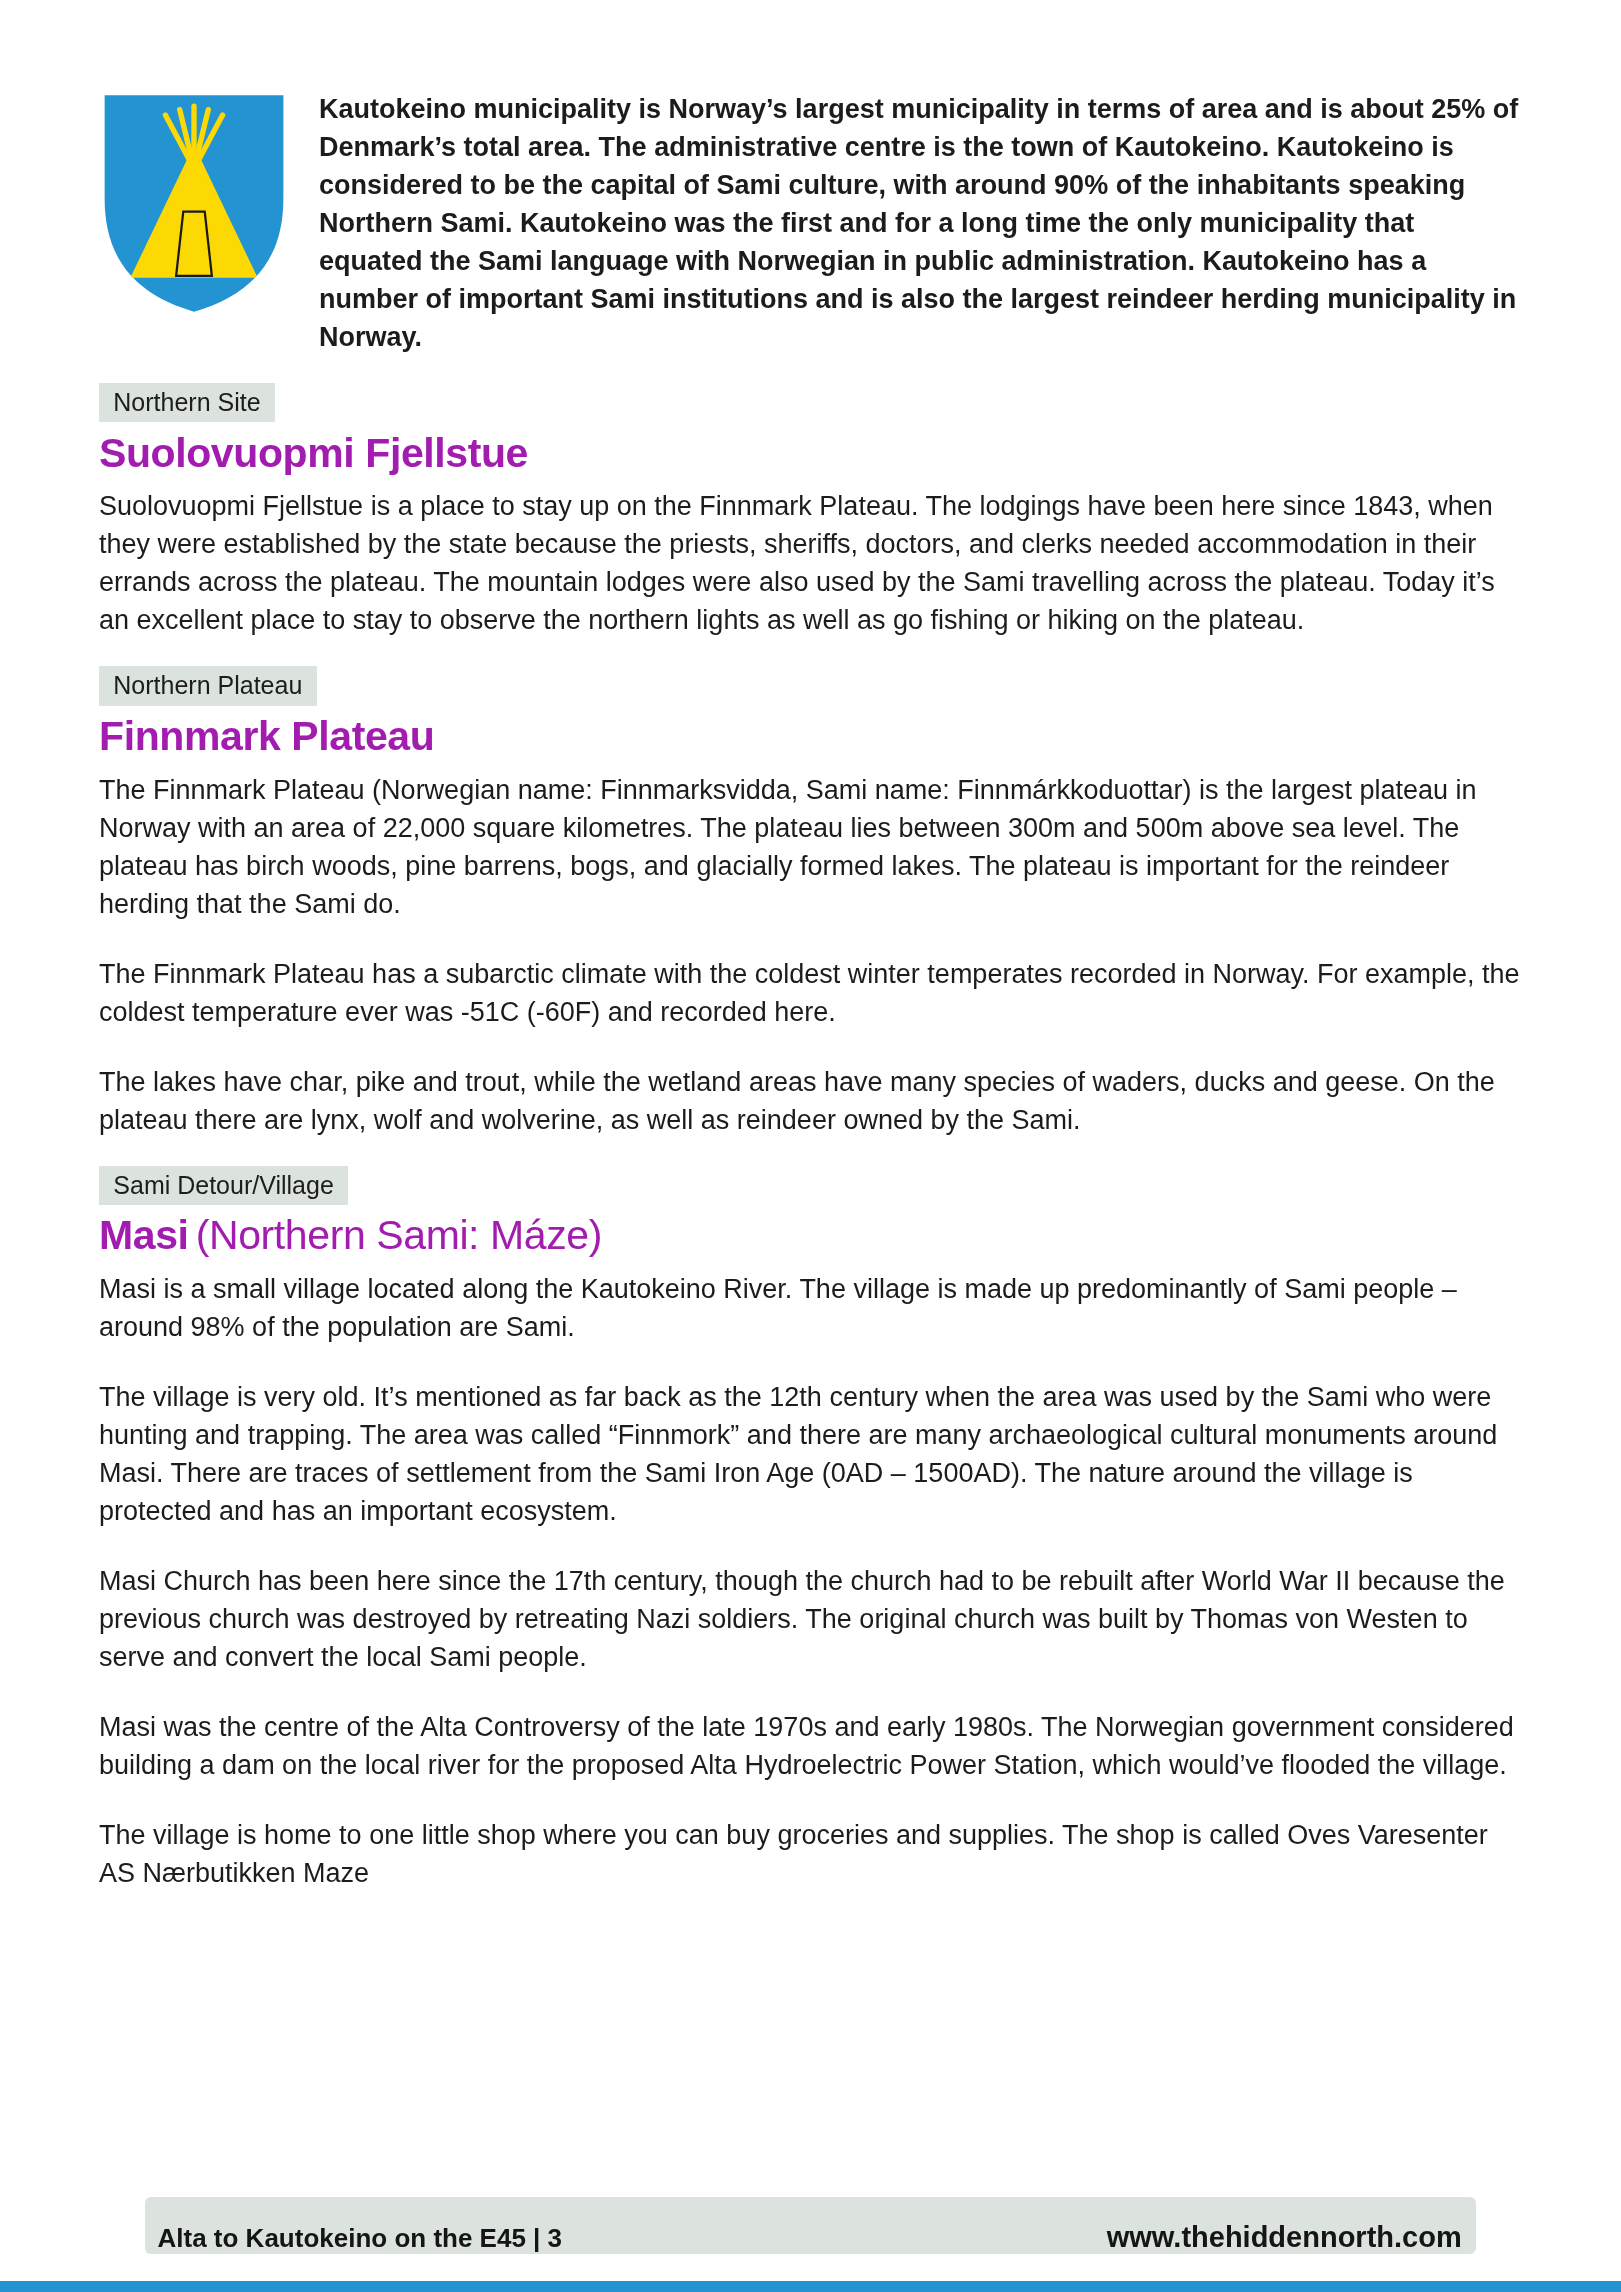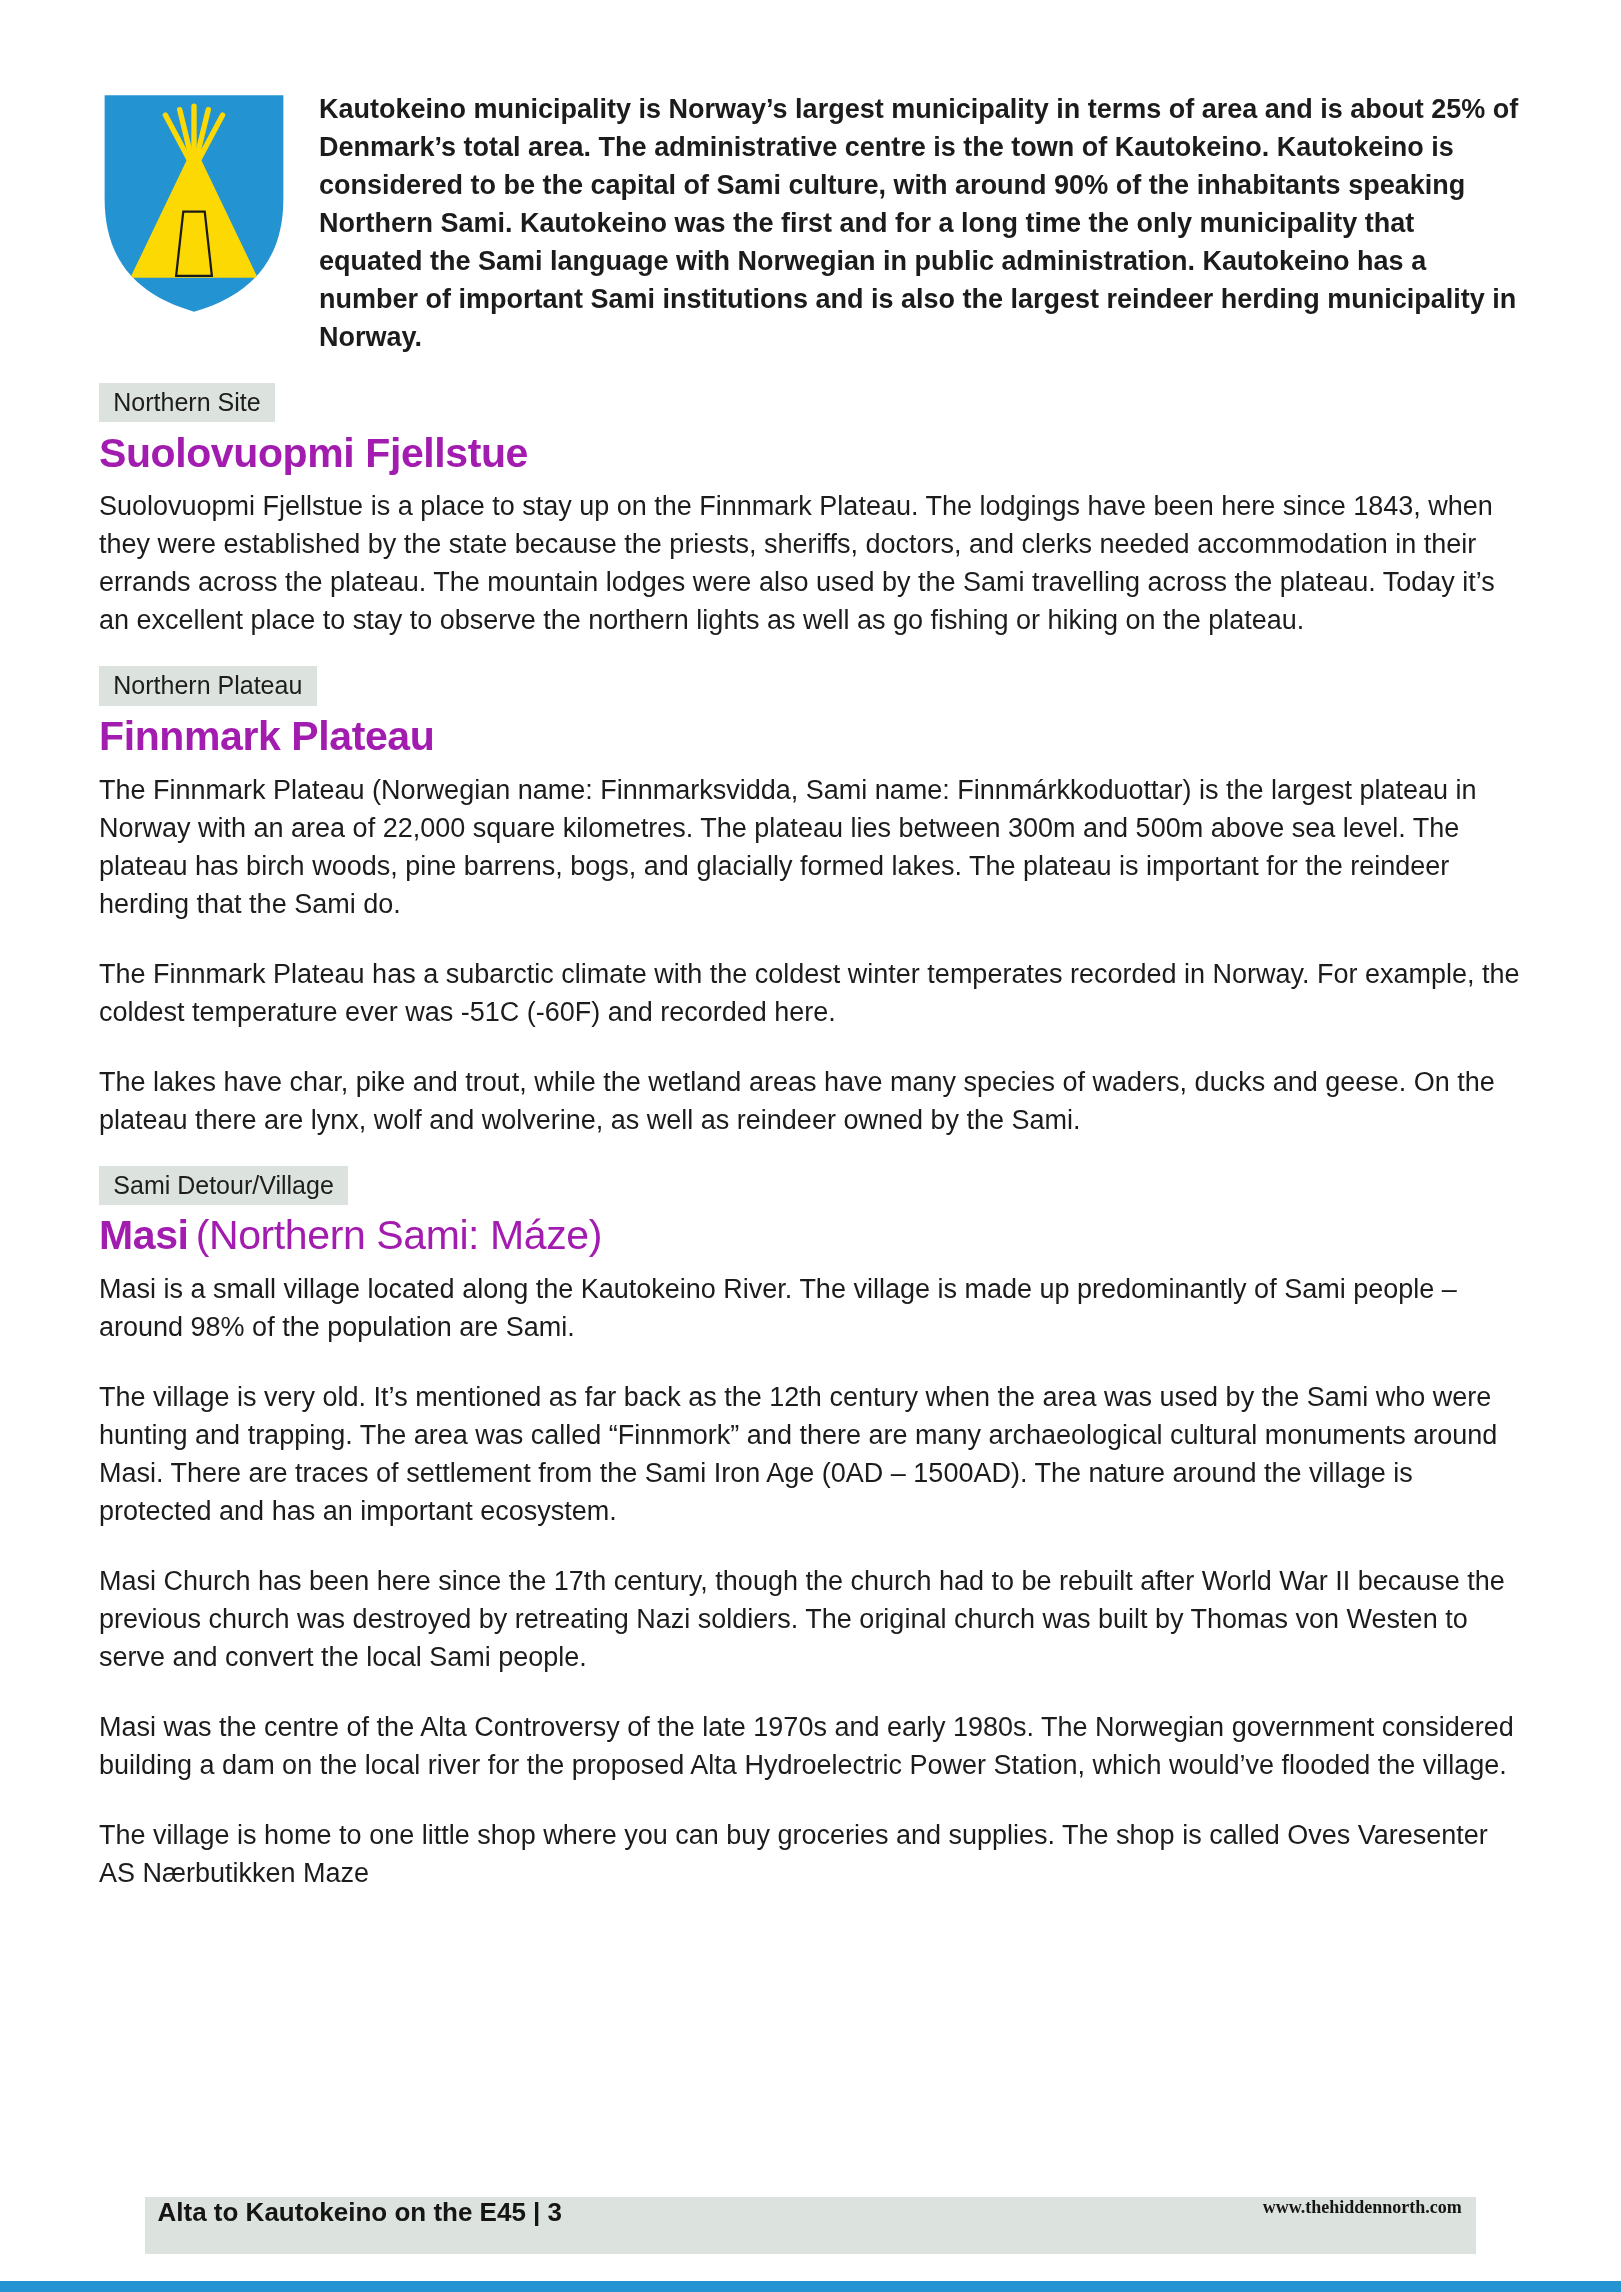--- a/index.html
+++ b/index.html
@@ -72,35 +72,35 @@
     margin-left: 7.2px;
   }
   .footer-bar {
     position: absolute;
     left: 145px;
     top: 2197px;
     width: 1331px;
     height: 57px;
     background: #dce2dd;
     display: flex;
-    align-items: flex-start;
+    align-items: flex-end;
     justify-content: space-between;
     box-sizing: border-box;
     padding: 0 14.3px 0 12.5px;
+    border-radius: 6px;
   }
   .footer-left {
     font-size: 26px;
     font-weight: 700;
     color: #151515;
   }
   .footer-right {
-    font-size: 18px;
+    font-size: 29px;
     font-weight: 700;
     color: #151515;
-    font-family: Liberation Serif, serif;
   }
   .bottom-bar {
     position: absolute;
     left: 0;
     bottom: 0;
     width: 100%;
     height: 11.6px;
     background: #2493d2;
   }
 </style>

